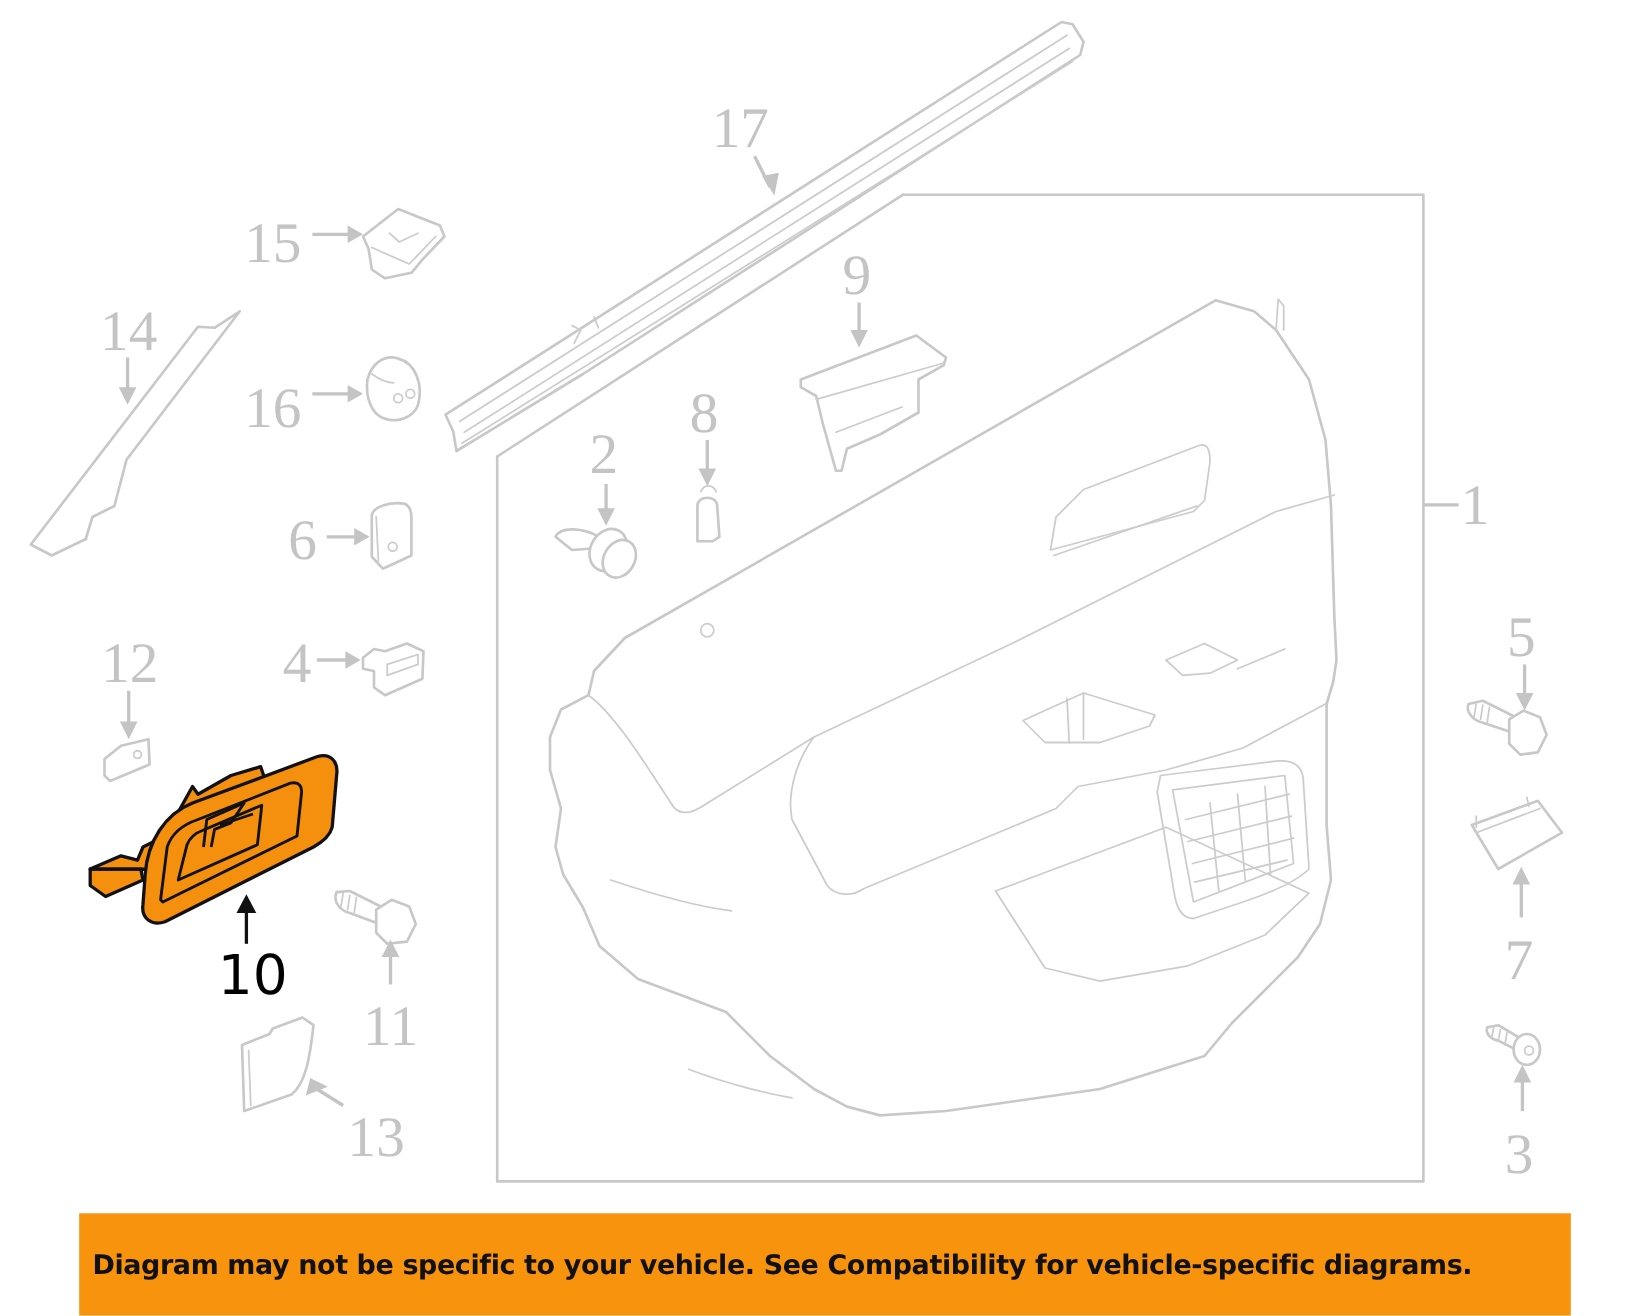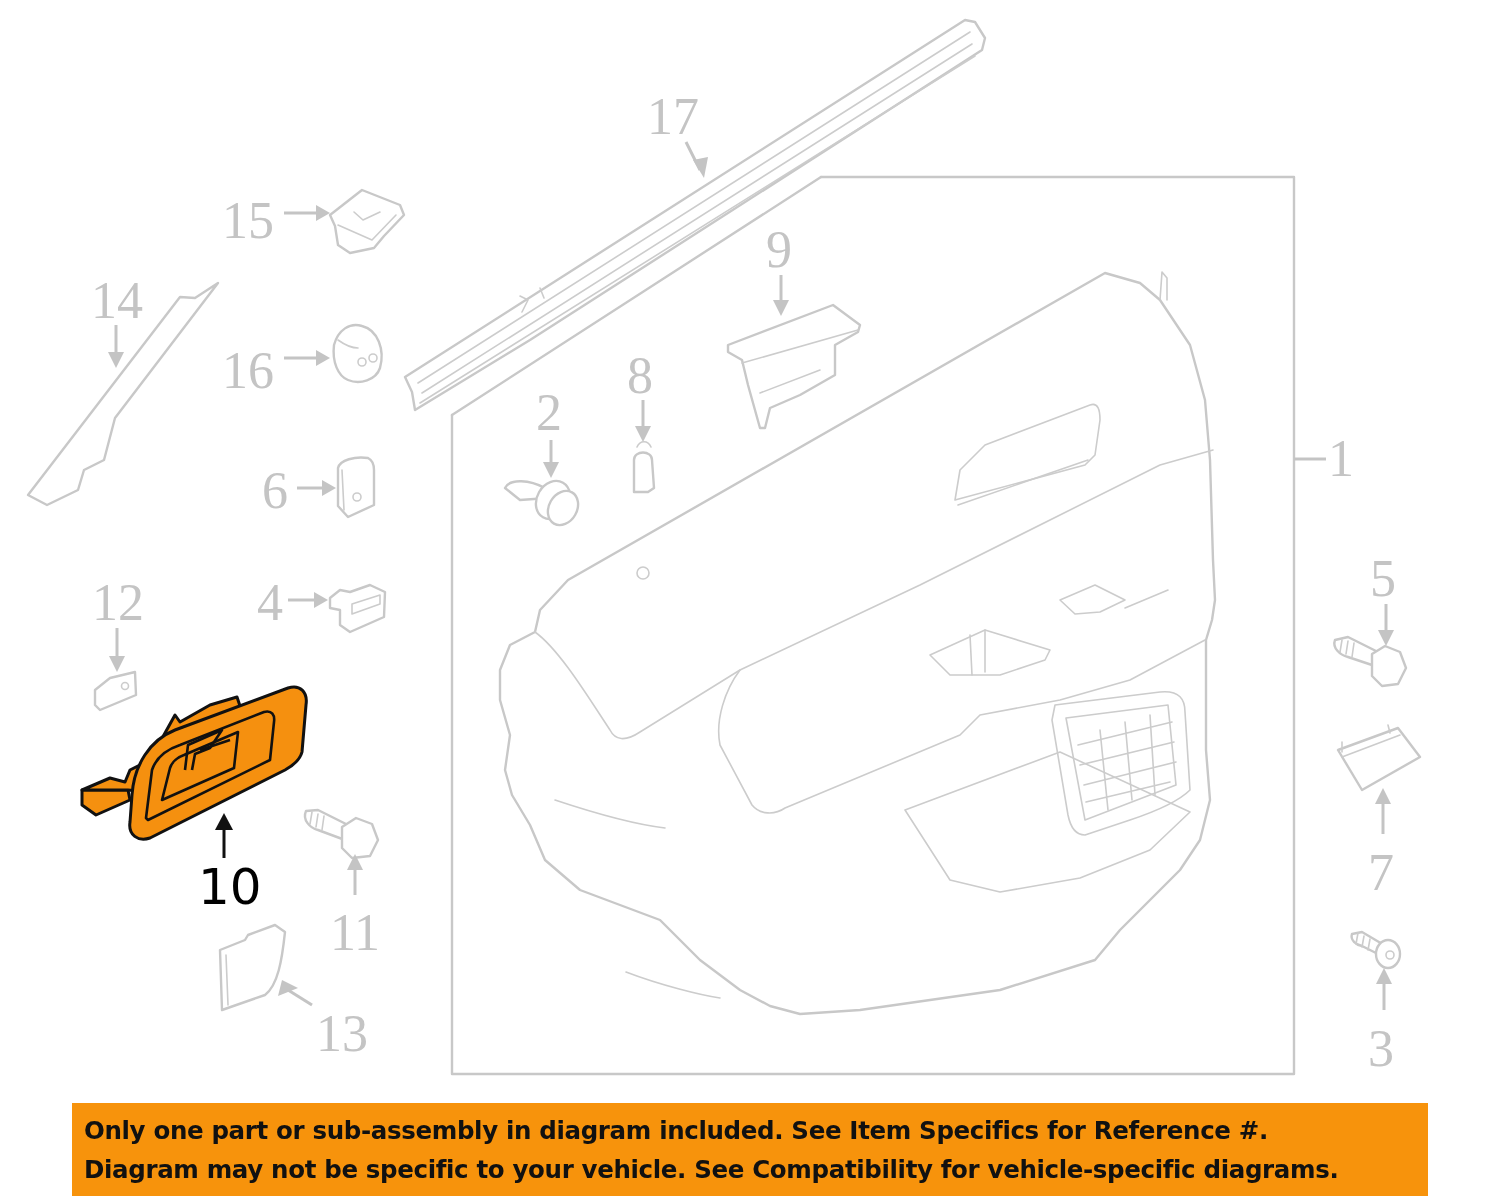--- a/index.html
+++ b/index.html
@@ -192,15 +192,14 @@
     <path class="hl-line" d="M162,800 L170,768 C172,762 178,757 184,755 L238,732 L234,768 Z"></path>
     <path class="hl-line" d="M185,770 L188,745 L222,730 L210,748 L195,754 L192,770"></path>
     <path class="hl-line" d="M200,750 L230,740"></path>
     <line x1="224" y1="858" x2="224" y2="826" stroke="#111111" stroke-width="3"></line>
     <polygon points="215,830 233,830 224,813" fill="#111111"></polygon>
     <text class="callout-hl" x="198" y="904">10</text>
   </g>
 </svg>
 
 <div id="disclaimer">
-  <div class="line">Only one part or sub-assembly in diagram included. See Item Specifics for Reference #.</div>
   <div class="line">Diagram may not be specific to your vehicle. See Compatibility for vehicle-specific diagrams.</div>
 </div>
 
 </body></html>

